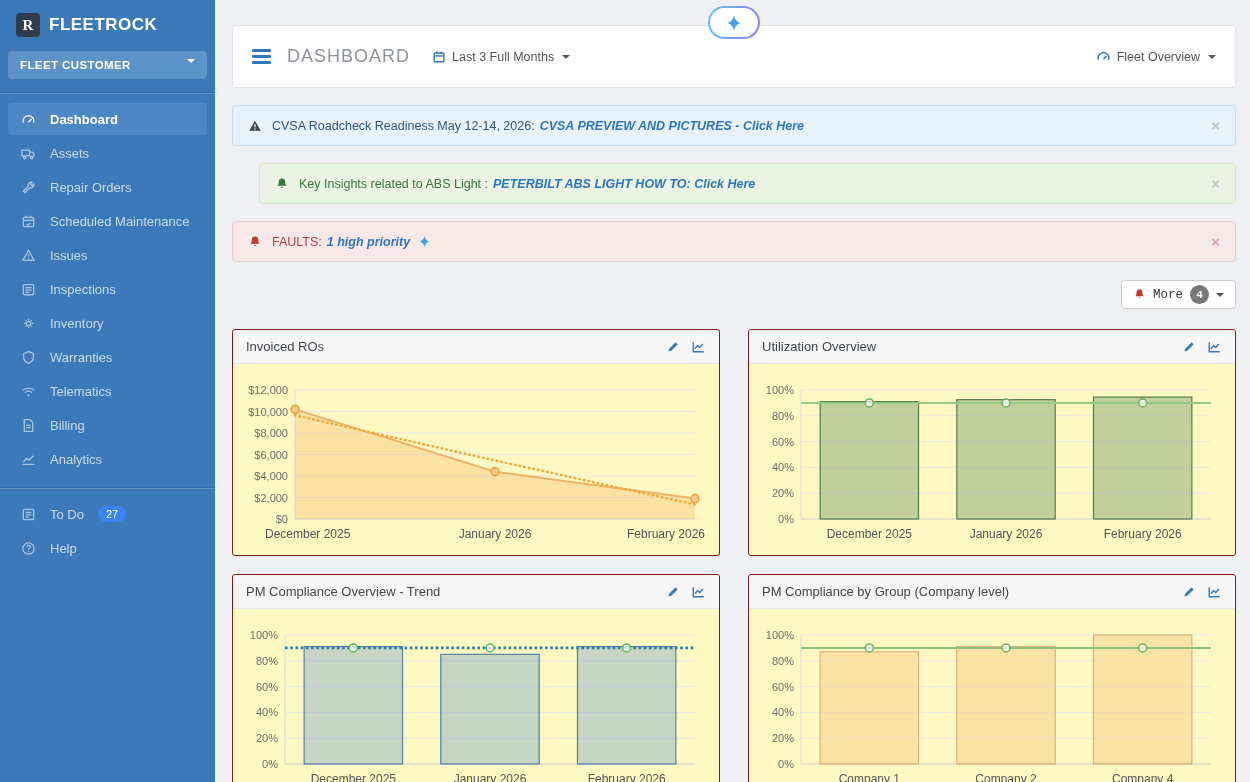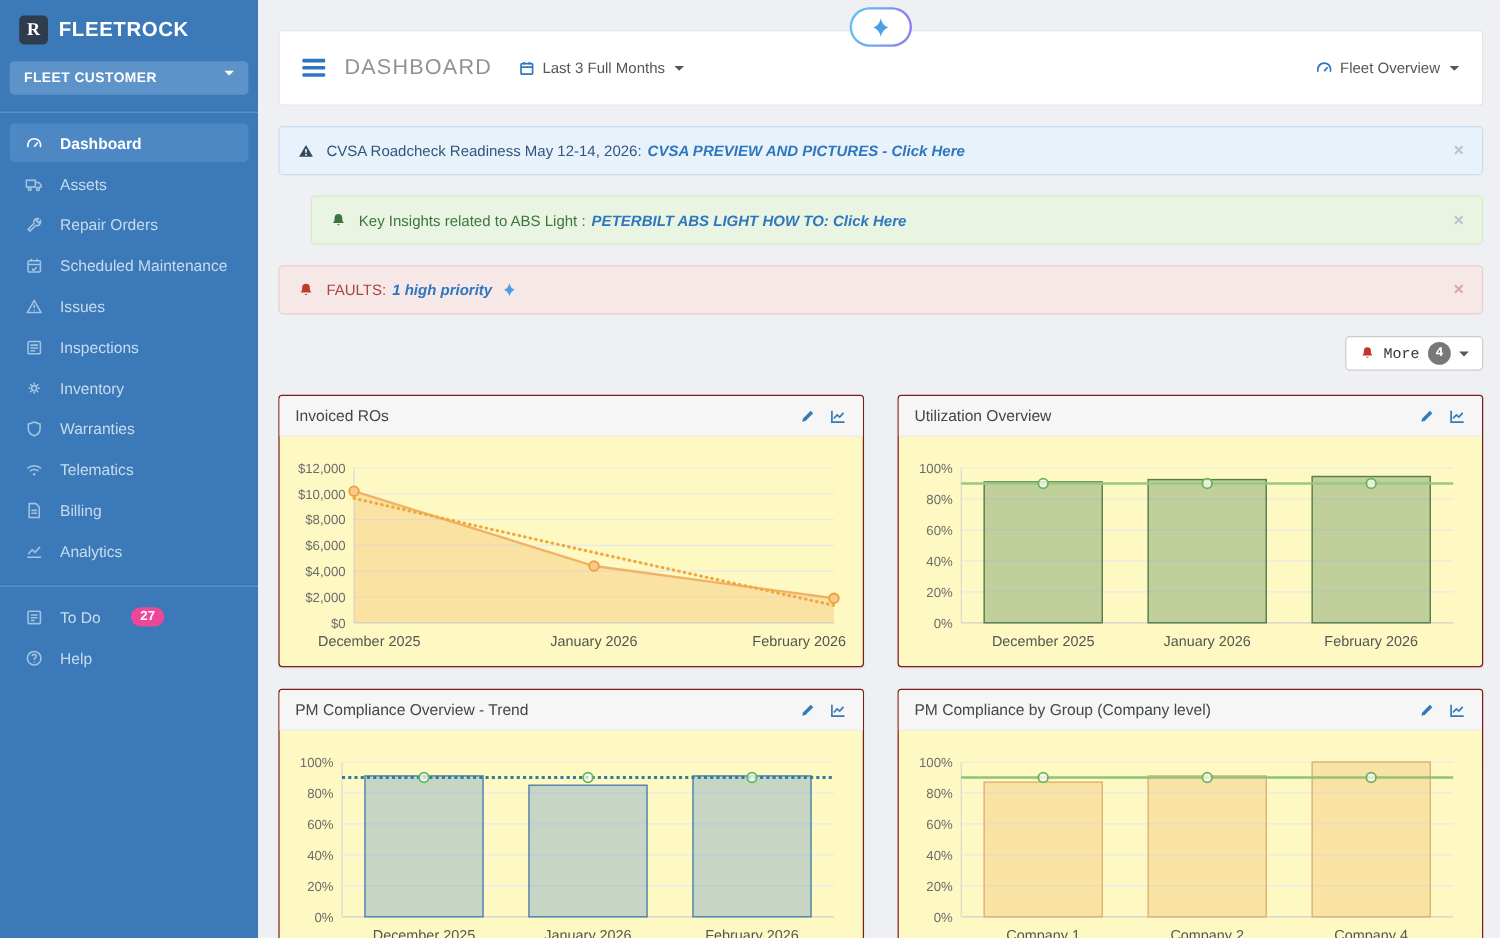--- a/index.html
+++ b/index.html
@@ -16,21 +16,21 @@
   .customer-btn { margin:4px 8px 12px; background:#5d93c9; border:none; color:#fff; font-weight:bold; font-size:11.5px;
                   letter-spacing:.4px; padding:8px 12px; border-radius:4px; display:flex; align-items:flex-start; justify-content:space-between;
                   cursor:pointer; font-family:inherit; }
   .side-divider { border-top:1px solid rgba(255,255,255,.22); box-shadow:0 -1px 0 rgba(0,0,0,.08); margin:2px 0 8px; }
   .nav { display:flex; flex-direction:column; }
   .nav-item { display:flex; align-items:center; gap:13px; padding:8px 12px; margin:1px 8px; border-radius:4px;
               color:#c7dbee; font-size:13px; cursor:pointer; }
   .nav-item .nicon { width:17px; height:16px; display:flex; align-items:center; justify-content:center; color:#a3c4e2; }
   .nav-item.active { background:#4d88c4; color:#fff; font-weight:bold; }
   .nav-item.active .nicon { color:#fff; }
-  .todo-badge { background:#ec4899; color:#fff; font-size:11px; font-weight:bold; border-radius:10px; padding:2px 8px; margin-left:12px; }
+  .todo-badge { background:#3b82f6; color:#fff; font-size:11px; font-weight:normal; border-radius:10px; padding:2px 8px; margin-left:1px; }
 
   
   .main { flex:1; position:relative; padding:0 17px; }
   .assistant-pill { position:absolute; top:6px; left:50%; transform:translateX(-50%); width:52px; height:33px;
                     border-radius:17px; background:linear-gradient(100deg,#5ec6f2,#8f7bee); padding:2px; z-index:10; cursor:pointer; }
   .assistant-inner { width:100%; height:100%; background:#fff; border-radius:15px; display:flex; align-items:center; justify-content:center; }
 
   .topbar { margin-top:25px; background:#fff; border:1px solid #e2e5e8; border-radius:3px; height:63px;
             display:flex; align-items:center; padding:0 19px; }
   .hamburger { display:flex; flex-direction:column; gap:3px; cursor:pointer; margin-right:16px; }

